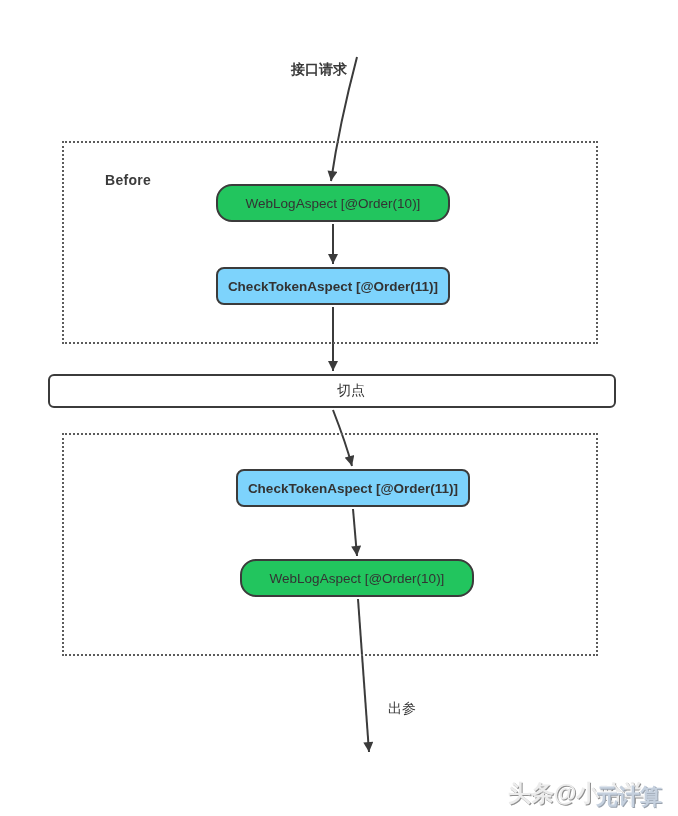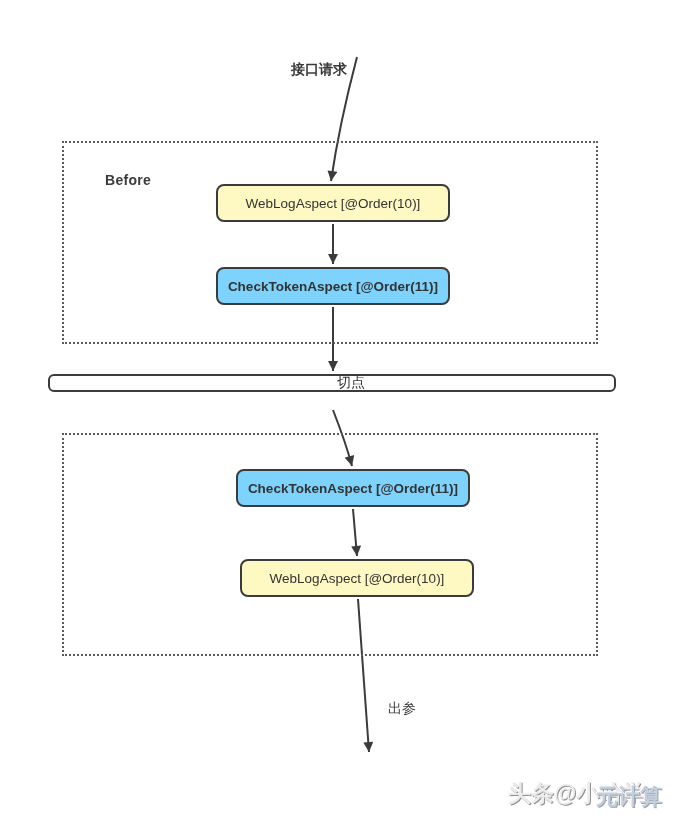--- a/index.html
+++ b/index.html
@@ -71,32 +71,32 @@
     box-sizing: border-box;
     border: 2px solid #3b3b3b;
     border-radius: 8px;
     display: flex;
     align-items: center;
     justify-content: center;
     font-size: 13.5px;
     color: #333333;
     white-space: nowrap;
   }
-  .node-green { background: #fef9c3; }
+  .node-green { background: #22c55e; border-radius: 16px; }
   .node-purple { background: #7dd3fc; font-weight: bold; }
   .node-weblog-before   { left: 216px; top: 184px; }
   .node-checktoken-before { left: 216px; top: 267px; }
   .node-checktoken-after  { left: 236px; top: 469px; }
   .node-weblog-after    { left: 240px; top: 559px; }
   .pointcut {
     position: absolute;
     left: 48px;
     top: 374px;
     width: 568px;
-    height: 18px;
+    height: 34px;
     box-sizing: border-box;
     border: 2px solid #3b3b3b;
     border-radius: 6px;
     background: #ffffff;
     display: flex;
     align-items: center;
     justify-content: center;
     font-size: 14px;
     color: #333333;
     padding-left: 38px;

